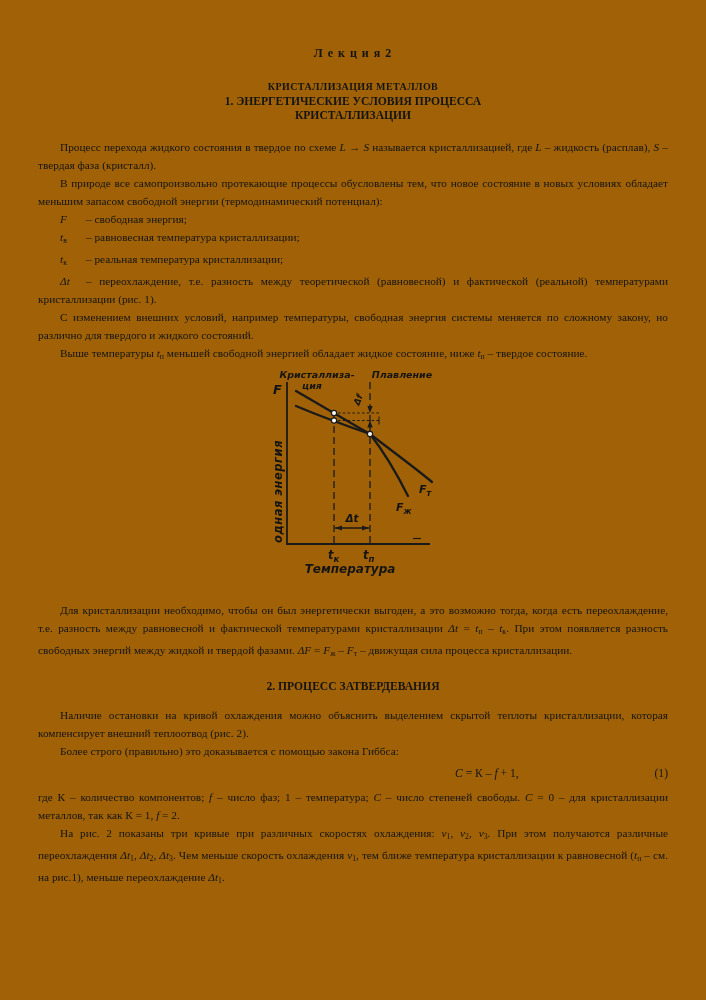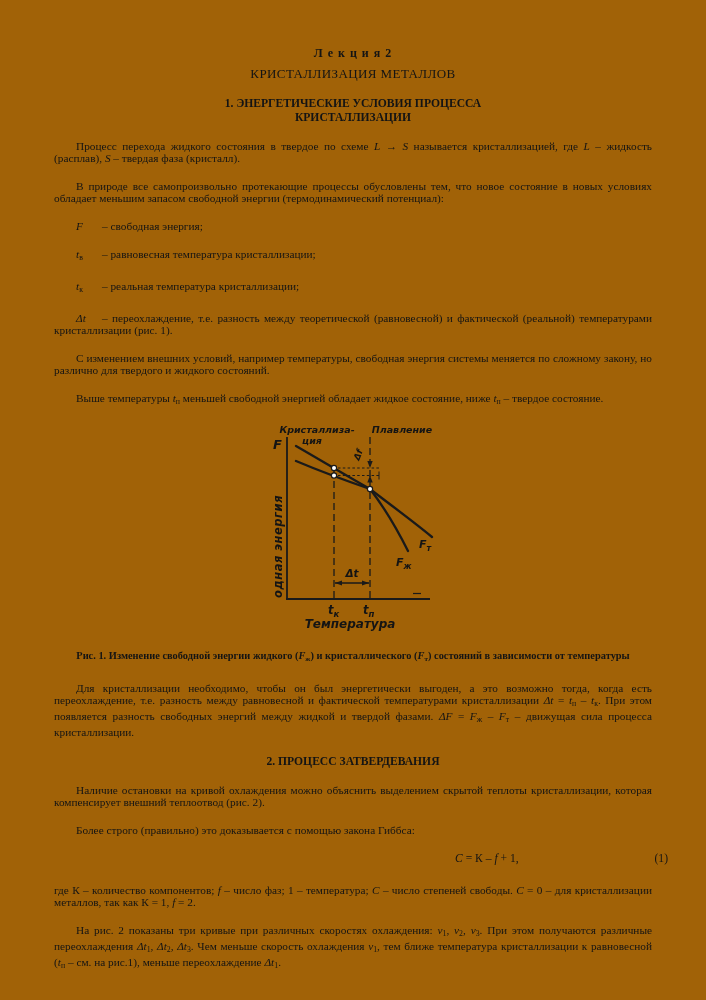--- a/index.html
+++ b/index.html
@@ -1,24 +1,24 @@
 <!DOCTYPE html>
 <html><head>
 <meta charset="utf-8">
 <style>
   html,body{margin:0;padding:0;background:#e8e8e8;}
   .page{width:706px;height:1000px;background:#a16207;position:relative;margin:0 auto;
         font-family:"Liberation Serif",serif;color:#141414;overflow:hidden;}
   .content{position:absolute;left:38px;right:38px;top:0;}
   .c{text-align:center;}
   .lecture{margin-top:46px;font-size:12px;font-weight:bold;letter-spacing:1px;}
-  .doctitle{margin-top:5px;font-size:13px;font-weight:normal;letter-spacing:0.4px;}
-  .h1{margin-top:15px;font-size:11.6px;font-weight:bold;line-height:13.5px;}
+  .doctitle{margin-top:20px;font-size:10px;font-weight:bold;letter-spacing:0.4px;}
+  .h1{margin-top:3px;font-size:11.6px;font-weight:bold;line-height:13.5px;}
   .h2{margin-top:17px;margin-bottom:13px;font-size:11.6px;font-weight:bold;}
-  .body{font-size:11.3px;line-height:12px;text-align:justify;margin:16px;}
+  .body{font-size:11.3px;line-height:18px;text-align:justify;margin:0;}
   .ind{text-indent:22px;}
   .mt{margin-top:16px;}
   .it{font-style:italic;}
   .sb{font-size:7.8px;vertical-align:-2px;letter-spacing:0;}
   .def .sym{display:inline-block;width:26px;text-indent:0;}
   .figwrap{margin:3px 0 0 224px;width:206px;}
   .figcap{margin-top:9px;font-size:10.4px;line-height:13px;font-weight:bold;text-align:center;}
   .figcap .sb{font-size:7px;vertical-align:-1.5px;}
   .eqrow{position:relative;height:16px;margin:7px 0 5px 0;font-size:11.6px;}
   .eq{position:absolute;left:417px;top:0;}
@@ -89,21 +89,20 @@
         <text class="figtxt" transform="translate(97 37) rotate(-68)" font-size="9">Δf</text>
         <text class="figtxt" x="90" y="153" font-size="10.5" text-anchor="middle">Δt</text>
         <text class="figtxt" x="134" y="142" font-size="11"><tspan>F</tspan><tspan font-size="8" dy="2.5">ж</tspan></text>
         <text class="figtxt" x="157" y="124" font-size="11"><tspan>F</tspan><tspan font-size="8" dy="2.5">т</tspan></text>
         <text class="figtxt" x="66" y="190" font-size="11.5"><tspan>t</tspan><tspan font-size="8.5" dy="2.5">к</tspan></text>
         <text class="figtxt" x="101" y="190" font-size="11.5"><tspan>t</tspan><tspan font-size="8.5" dy="2.5">п</tspan></text>
         <text class="figtxt" x="88" y="204" font-size="12" text-anchor="middle">Температура</text>
       </svg>
     </div>
 
-    <p class="figcap"><span>Рис. 1. Изменение свободной энергии жидкого (</span><span class="it">F</span><span class="sb">ж</span><span>) и кристаллического (</span><span class="it">F</span><span class="sb">т</span><span>) состояний в зависимости от температуры</span></p>
 
     <p class="body ind mt"><span>Для кристаллизации необходимо, чтобы он был энергетически выгоден, а это возможно тогда, когда есть переохлаждение, т.е. разность между равновесной и фактической температурами кристаллизации </span><span class="it">Δt</span><span> = </span><span class="it">t</span><span class="sb">п</span><span> – </span><span class="it">t</span><span class="sb">к</span><span>. При этом появляется разность свободных энергий между жидкой и твердой фазами. </span><span class="it">ΔF</span><span> = </span><span class="it">F</span><span class="sb">ж</span><span> – </span><span class="it">F</span><span class="sb">т</span><span> – движущая сила процесса кристаллизации.</span></p>
 
     <div class="h2 c">2. ПРОЦЕСС ЗАТВЕРДЕВАНИЯ</div>
 
     <p class="body ind"><span>Наличие остановки на кривой охлаждения можно объяснить выделением скрытой теплоты кристаллизации, которая компенсирует внешний теплоотвод (рис. 2).</span></p>
     <p class="body ind"><span>Более строго (правильно) это доказывается с помощью закона Гиббса:</span></p>
 
     <div class="eqrow">
       <span class="eq"><span class="it">C</span><span> = К – </span><span class="it">f</span><span> + 1,</span></span>

